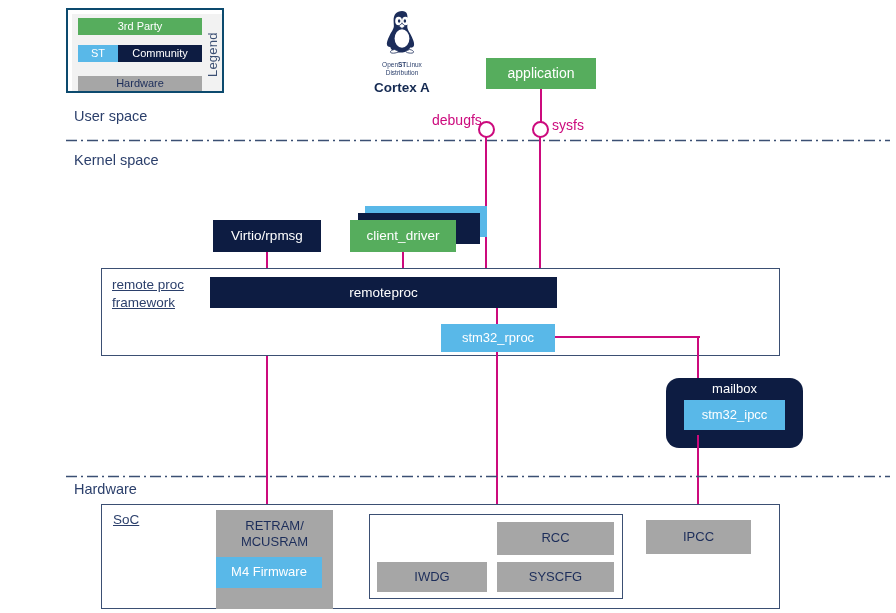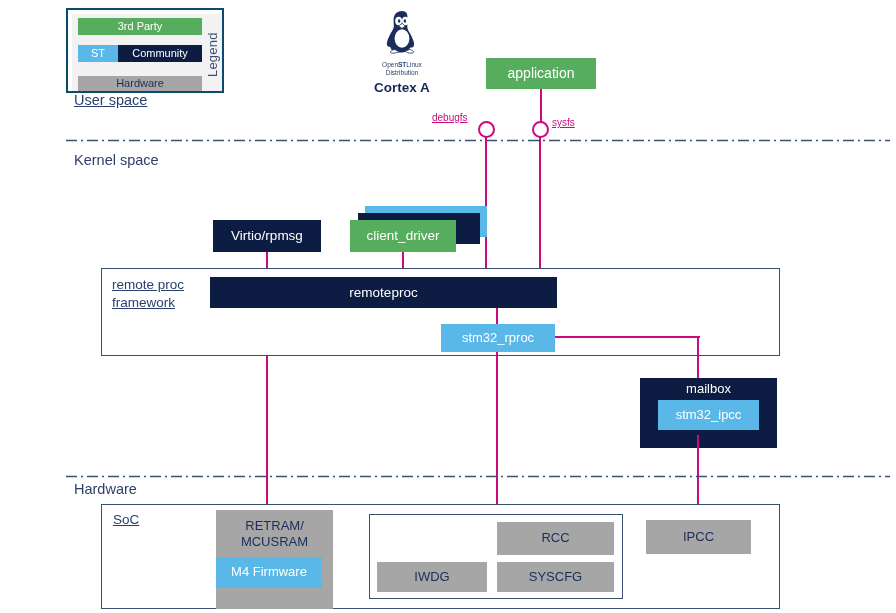--- a/index.html
+++ b/index.html
@@ -39,21 +39,21 @@
 
   
   .wire{background:#cc0a7d;}
   .wire-v{width:2.4px;}
   .wire-h{height:2.4px;}
   .port{
     border:2.4px solid #cc0a7d;background:#ffffff;border-radius:50%;
     width:17px;height:17px;
   }
   .port-label{
-    font-size:10px;color:#cc0a7d;white-space:nowrap;text-decoration:underline;
+    font-size:14px;color:#cc0a7d;white-space:nowrap;
   }
 
   
   #logo-wrap{display:flex;flex-direction:column;align-items:center;}
   #logo-cap{font-size:6.5px;color:#2b3f6b;text-align:center;line-height:1.25;margin-top:1px;}
   #logo-cap b{font-weight:bold;}
   #cortex{font-size:13.5px;font-weight:bold;color:#152a52;margin-top:3px;}
 
   .stack-shadow{}
 </style>
@@ -111,21 +111,21 @@
     </div>
     <div id="cortex">Cortex A</div>
   </div>
 
   <div class="abs blk green" style="left:486px;top:58px;width:110px;height:31px;font-size:14px;">
     <span>application</span>
   </div>
 
   <div class="abs wire wire-v" style="left:540px;top:89px;width:2.4px;height:39px;"></div>
 
-  <div class="abs section-title" style="left:74px;top:92px;text-decoration:underline;">User space</div>
+  <div class="abs section-title" style="left:74px;top:108px;">User space</div>
 
   <div class="abs" style="left:66px;top:128px;width:824px;height:3px;">
     <svg width="824" height="3">
       <line x1="0" y1="1.5" x2="824" y2="1.5" stroke="#3b4f73" stroke-width="1.7" stroke-dasharray="11 4 2 4"></line>
     </svg>
   </div>
 
   <div class="abs port" style="left:478px;top:121px;"></div>
   <div class="abs port-label" style="left:432px;top:112px;">debugfs</div>
   <div class="abs wire wire-v" style="left:485px;top:137px;width:2.4px;height:140px;"></div>
@@ -163,21 +163,21 @@
 
   <div class="abs blk blue" style="left:441px;top:324px;width:114px;height:28px;font-size:13px;">
     <span>stm32_rproc</span>
   </div>
 
   <div class="abs wire wire-v" style="left:496px;top:352px;width:2.4px;height:164px;"></div>
 
   <div class="abs wire wire-h" style="left:555px;top:336px;width:145px;height:2.4px;"></div>
   <div class="abs wire wire-v" style="left:697px;top:336px;width:2.4px;height:42px;"></div>
 
-  <div class="abs navy" style="left:640px;top:378px;width:137px;height:70px;">
+  <div class="abs navy" style="left:666px;top:378px;width:137px;height:70px;border-radius:13px;">
     <div class="blk" style="width:100%;height:22px;font-size:13px;color:#ffffff;">mailbox</div>
     <div class="blk blue" style="position:absolute;left:18px;top:22px;width:101px;height:30px;font-size:13px;">
       <span>stm32_ipcc</span>
     </div>
   </div>
 
   <div class="abs wire wire-v" style="left:697px;top:435px;width:2.4px;height:81px;"></div>
 
   <div class="abs" style="left:66px;top:464px;width:824px;height:3px;">
     <svg width="824" height="3">

